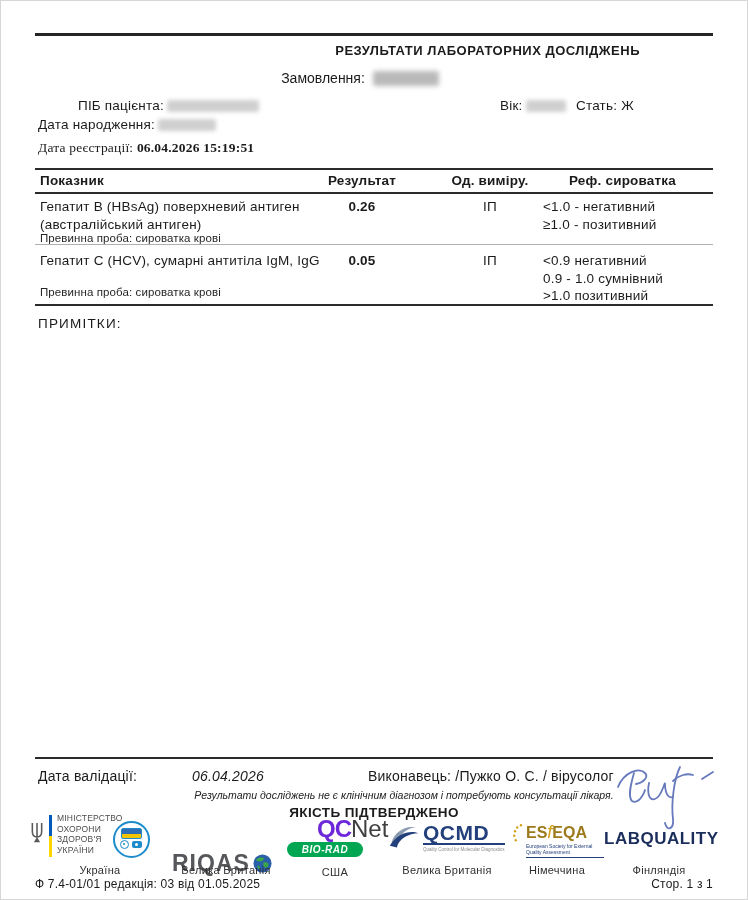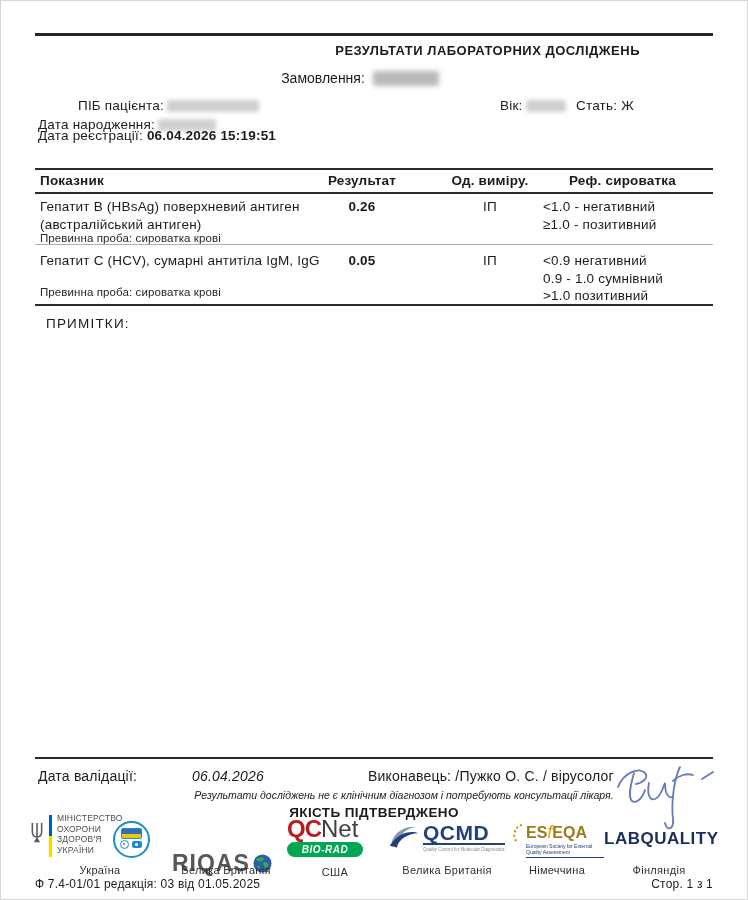--- a/index.html
+++ b/index.html
@@ -32,21 +32,21 @@
   .c-name{left:5px;width:278px;}
   .c-result{left:267px;width:120px;text-align:center;}
   .c-unit{left:395px;width:120px;text-align:center;}
   .c-ref{left:500px;width:175px;text-align:center;}
   .cell{position:absolute;line-height:17.5px;letter-spacing:.2px;}
   .cell.name{left:5px;width:285px;}
   .cell.result{left:267px;width:120px;text-align:center;font-weight:bold;}
   .cell.unit{left:395px;width:120px;text-align:center;}
   .cell.ref{left:508px;width:170px;text-align:left;}
   .sample{position:absolute;left:5px;width:300px;font-size:11.5px;color:#262626;letter-spacing:.1px;}
-  .notes{left:46px;top:316px;font-size:13.5px;letter-spacing:1.2px;}
+  .notes{left:38px;top:316px;font-size:13.5px;letter-spacing:1.2px;}
   
   .f-rule{left:35px;top:757px;width:678px;height:2px;background:#2b2b2b;}
   .f-text{font-size:14px;letter-spacing:.2px;}
   .v-label{left:38px;top:768px;}
   .v-date{left:192px;top:768px;font-style:italic;}
   .executor{left:368px;top:768px;}
   .disclaimer{left:114px;top:789px;width:580px;text-align:center;font-size:10.5px;font-style:italic;color:#222;}
   .q-title{left:0;top:805px;width:748px;text-align:center;font-size:13.5px;font-weight:700;letter-spacing:.4px;}
   .signature{left:612px;top:757px;}
   
@@ -57,21 +57,21 @@
   .umt{left:113px;top:821px;width:37px;height:37px;border:2.5px solid #1d8ccc;border-radius:50%;box-sizing:border-box;background:#fff;}
   .umt-flag{position:absolute;left:6px;top:5px;width:19px;height:9px;border:1px solid #1d8ccc;border-radius:2px;background:linear-gradient(#2f6db5 0 50%,#f2c500 50% 100%);}
   .umt-a{position:absolute;left:5px;top:17px;width:9px;height:9px;border:1.2px solid #1d8ccc;border-radius:50%;box-sizing:border-box;}
   .umt-a::after{content:"";position:absolute;left:2.4px;top:2.4px;width:2px;height:2px;border-radius:50%;background:#1d8ccc;}
   .umt-b{position:absolute;left:17px;top:18px;width:10px;height:7px;background:#1d8ccc;border-radius:2px;}
   .umt-b::after{content:"";position:absolute;left:3px;top:1.8px;width:3.4px;height:3.4px;border-radius:50%;background:#fff;}
   .riqas{left:172px;top:850px;display:flex;align-items:center;gap:3px;}
   .riqas-text{font-size:23px;font-weight:600;color:#56575b;letter-spacing:1px;}
   .qcnet{left:287px;top:817px;}
   .qcnet-text{font-size:24px;line-height:24px;}
-  .qcnet-qc{font-weight:800;color:#b91c1c;letter-spacing:-1px;}
+  .qcnet-qc{font-weight:800;color:#6d28d9;letter-spacing:-1px;margin-left:30px;}
   .qcnet-net{font-weight:400;color:#3f3f3f;}
   .biorad{margin-top:1px;width:76px;height:15px;background:#00a651;border-radius:8px;color:#fff;
     font-size:10px;font-weight:700;font-style:italic;display:flex;align-items:center;justify-content:center;letter-spacing:.5px;}
   .qcmd{left:388px;top:822px;display:flex;gap:3px;align-items:flex-start;}
   .qcmd-text{font-size:21px;line-height:21px;font-weight:600;color:#23407c;border-bottom:2px solid #23407c;letter-spacing:.5px;}
   .qcmd-sub{font-size:4.5px;color:#8a8a8a;margin-top:2px;}
   .esfeqa{left:512px;top:823px;display:flex;gap:2px;align-items:flex-start;}
   .esfeqa-text{font-size:16px;line-height:18px;font-weight:700;color:#9c7a1c;}
   .esfeqa-f{font-style:italic;color:#d4a017;font-weight:400;font-size:18px;}
   .esfeqa-sub{font-size:5px;color:#23407c;border-bottom:1px solid #23407c;padding-bottom:1.5px;margin-top:1px;max-width:78px;}
@@ -105,21 +105,21 @@
   <div class="abs pat" style="left:500px;top:98px;">
     <span>Вік:</span><span class="redact light age-redact"></span>
   </div>
   <div class="abs pat" style="left:576px;top:98px;">
     <span>Стать:</span>
     <span>Ж</span>
   </div>
   <div class="abs pat" style="left:38px;top:117px;">
     <span>Дата народження:</span><span class="redact light birth-redact"></span>
   </div>
-  <div class="abs pat" style="left:38px;top:128px;">
+  <div class="abs pat" style="left:38px;top:140px;font-family:Liberation Serif, serif;">
     <span>Дата реєстрації:</span>
     <b>06.04.2026 15:19:51</b>
   </div>
 
   <div class="abs tbl">
     <div class="line t-top"></div>
     <div class="th c-name">Показник</div>
     <div class="th c-result">Результат</div>
     <div class="th c-unit">Од. виміру.</div>
     <div class="th c-ref">Реф. сироватка</div>

